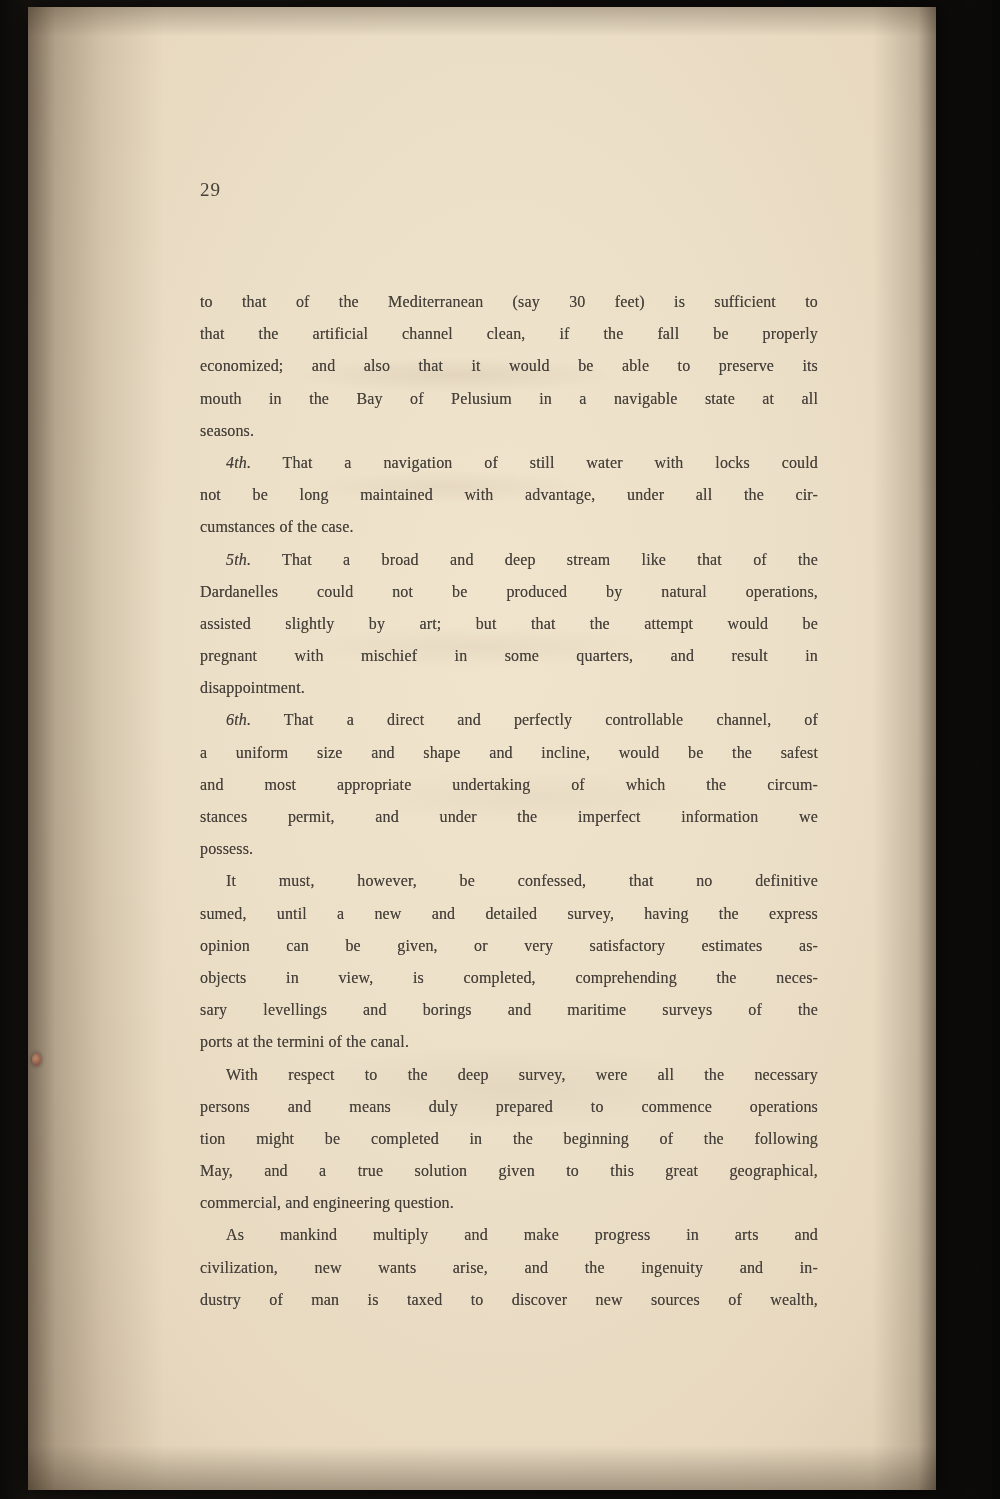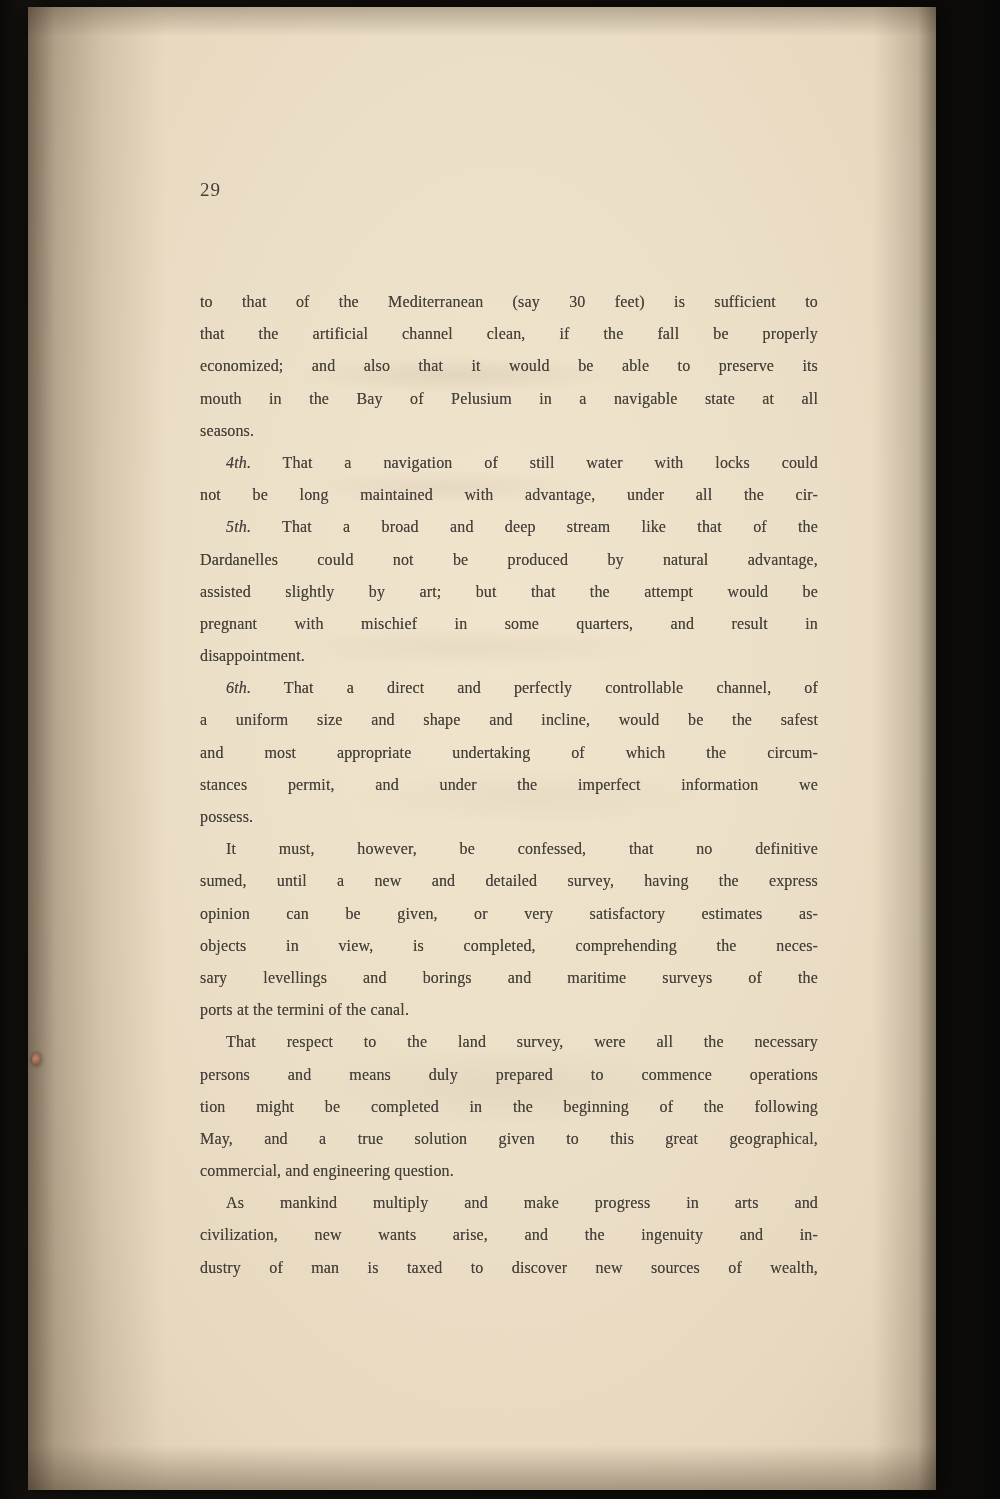--- a/index.html
+++ b/index.html
@@ -102,45 +102,46 @@
       <div class="paragraph">
         <div class="line just">to that of the Mediterranean (say 30 feet) is sufficient to</div>
         <div class="line just">that the artificial channel clean, if the fall be properly</div>
         <div class="line just">economized; and also that it would be able to preserve its</div>
         <div class="line just">mouth in the Bay of Pelusium in a navigable state at all</div>
         <div class="line">seasons.</div>
       </div>
       <div class="paragraph">
         <div class="line just indent"><i>4th.</i> That a navigation of still water with locks could</div>
         <div class="line just">not be long maintained with advantage, under all the cir-</div>
+        <div class="line">cumstances of the case.</div>
       </div>
       <div class="paragraph">
         <div class="line just indent"><i>5th.</i> That a broad and deep stream like that of the</div>
-        <div class="line just">Dardanelles could not be produced by natural advantage,</div>
+        <div class="line just">Dardanelles could not be produced by natural operations,</div>
         <div class="line just">assisted slightly by art; but that the attempt would be</div>
         <div class="line just">pregnant with mischief in some quarters, and result in</div>
         <div class="line">disappointment.</div>
       </div>
       <div class="paragraph">
         <div class="line just indent"><i>6th.</i> That a direct and perfectly controllable channel, of</div>
         <div class="line just">a uniform size and shape and incline, would be the safest</div>
         <div class="line just">and most appropriate undertaking of which the circum-</div>
         <div class="line just">stances permit, and under the imperfect information we</div>
         <div class="line">possess.</div>
       </div>
       <div class="paragraph">
         <div class="line just indent">It must, however, be confessed, that no definitive</div>
         <div class="line just">sumed, until a new and detailed survey, having the express</div>
         <div class="line just">opinion can be given, or very satisfactory estimates as-</div>
         <div class="line just">objects in view, is completed, comprehending the neces-</div>
         <div class="line just">sary levellings and borings and maritime surveys of the</div>
         <div class="line">ports at the termini of the canal.</div>
       </div>
       <div class="paragraph">
-        <div class="line just indent">That respect to the land survey, were all the necessary</div>
+        <div class="line just indent">With respect to the deep survey, were all the necessary</div>
         <div class="line just">persons and means duly prepared to commence operations</div>
         <div class="line just">tion might be completed in the beginning of the following</div>
         <div class="line just">May, and a true solution given to this great geographical,</div>
         <div class="line">commercial, and engineering question.</div>
       </div>
       <div class="paragraph">
         <div class="line just indent">As mankind multiply and make progress in arts and</div>
         <div class="line just">civilization, new wants arise, and the ingenuity and in-</div>
         <div class="line just">dustry of man is taxed to discover new sources of wealth,</div>
       </div>

